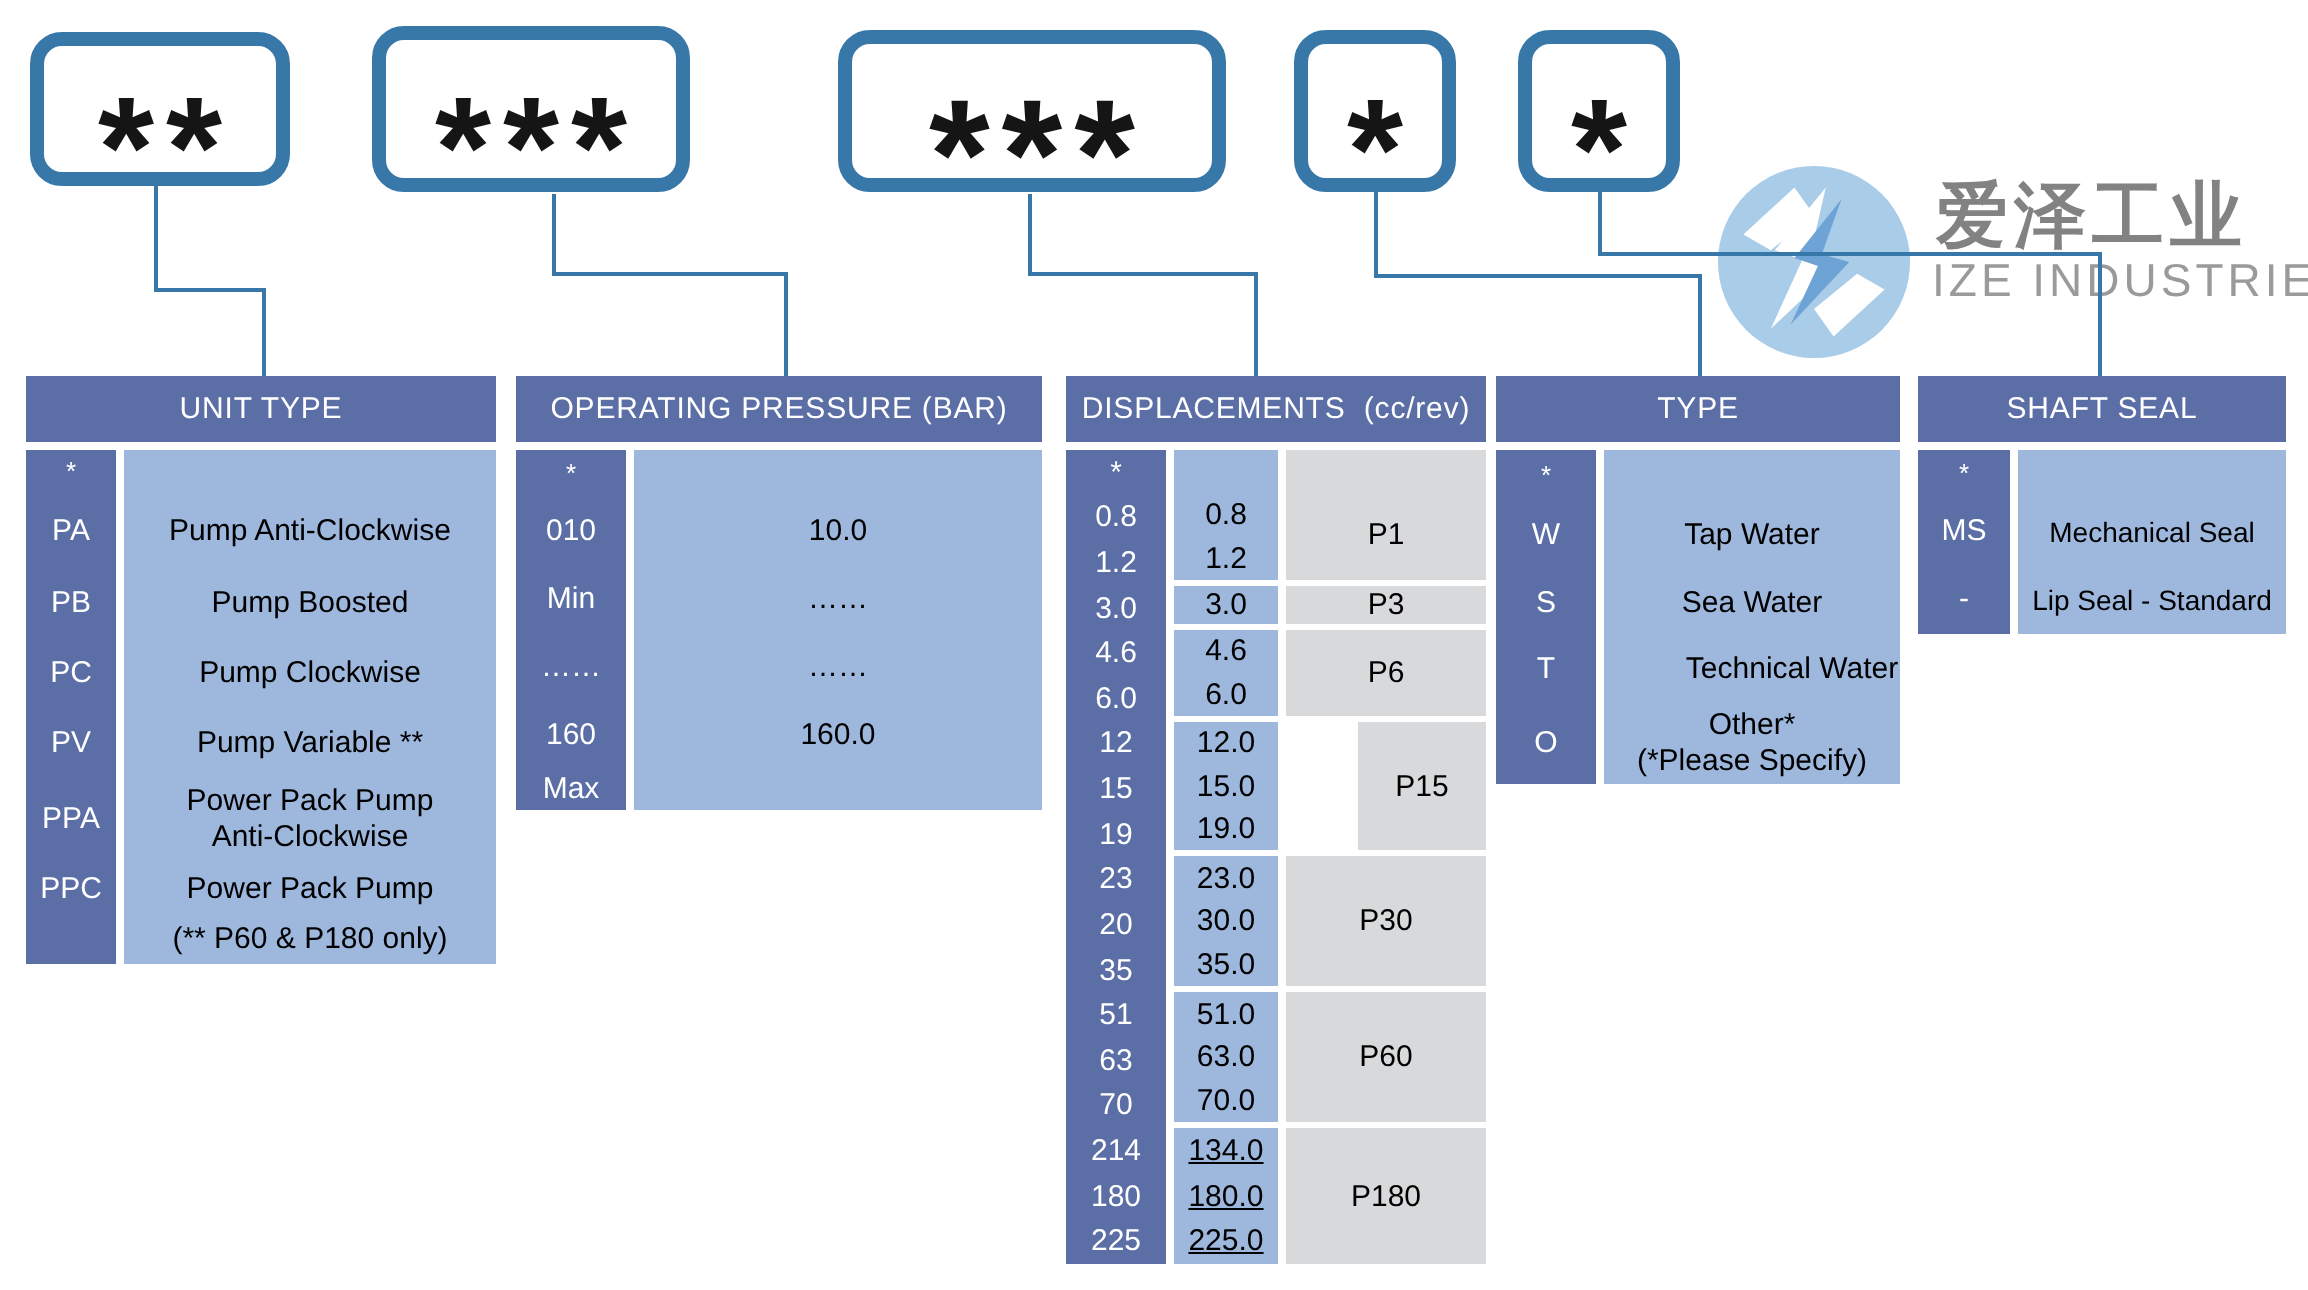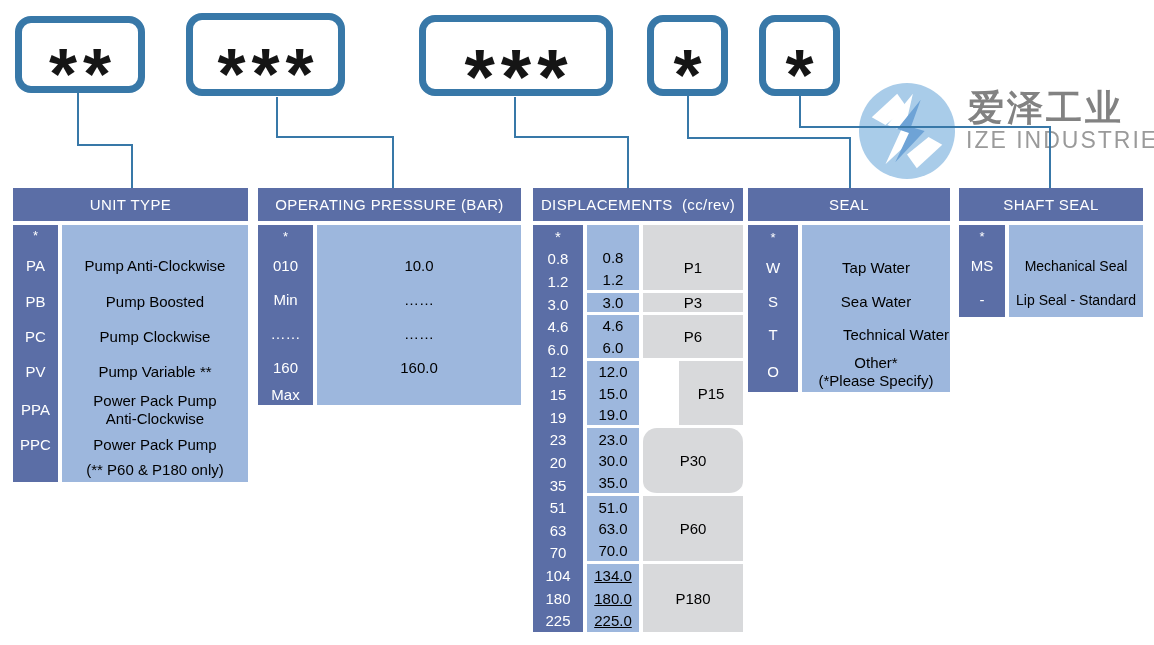--- a/index.html
+++ b/index.html
@@ -154,21 +154,21 @@
         <div class="dcode">6.0</div>
         <div class="dcode">12</div>
         <div class="dcode">15</div>
         <div class="dcode">19</div>
         <div class="dcode">23</div>
         <div class="dcode">20</div>
         <div class="dcode">35</div>
         <div class="dcode">51</div>
         <div class="dcode">63</div>
         <div class="dcode">70</div>
-        <div class="dcode">104</div>
+        <div class="dcode">214</div>
         <div class="dcode">180</div>
         <div class="dcode">225</div>
       </div>
 
       <div class="band" style="grid-row:1/4;">
         <div class="sp"></div>
         <div class="dval">0.8</div>
         <div class="dval">1.2</div>
       </div>
       <div class="band" style="grid-row:4/5;">
@@ -196,28 +196,28 @@
       <div class="band noline" style="grid-row:16/19;text-decoration:underline;">
         <div class="dval">134.0</div>
         <div class="dval">180.0</div>
         <div class="dval">225.0</div>
       </div>
 
       <div class="gband" style="grid-row:1/4;padding-top:20px;">P1</div>
       <div class="gband" style="grid-row:4/5;">P3</div>
       <div class="gband" style="grid-row:5/7;">P6</div>
       <div class="gband" style="grid-row:7/10;margin-left:36px;">P15</div>
-      <div class="gband" style="grid-row:10/13;border-radius:14px;">P30</div>
+      <div class="gband" style="grid-row:10/13;">P30</div>
       <div class="gband" style="grid-row:13/16;">P60</div>
       <div class="gband noline" style="grid-row:16/19;">P180</div>
     </div>
   </div>
 
   <div class="tbl" style="left:748px;width:202px;">
-    <div class="thead">SEAL</div>
+    <div class="thead">TYPE</div>
     <div class="tbody" style="height:167px;">
       <div class="c1" style="width:50px;">
         <div class="cell sm" style="height:26px;">*</div>
         <div class="cell" style="height:34px;">W</div>
         <div class="cell" style="height:33px;">S</div>
         <div class="cell" style="height:34px;">T</div>
         <div class="cell" style="height:40px;">O</div>
       </div>
       <div class="c2">
         <div class="cell" style="height:26px;"></div>

